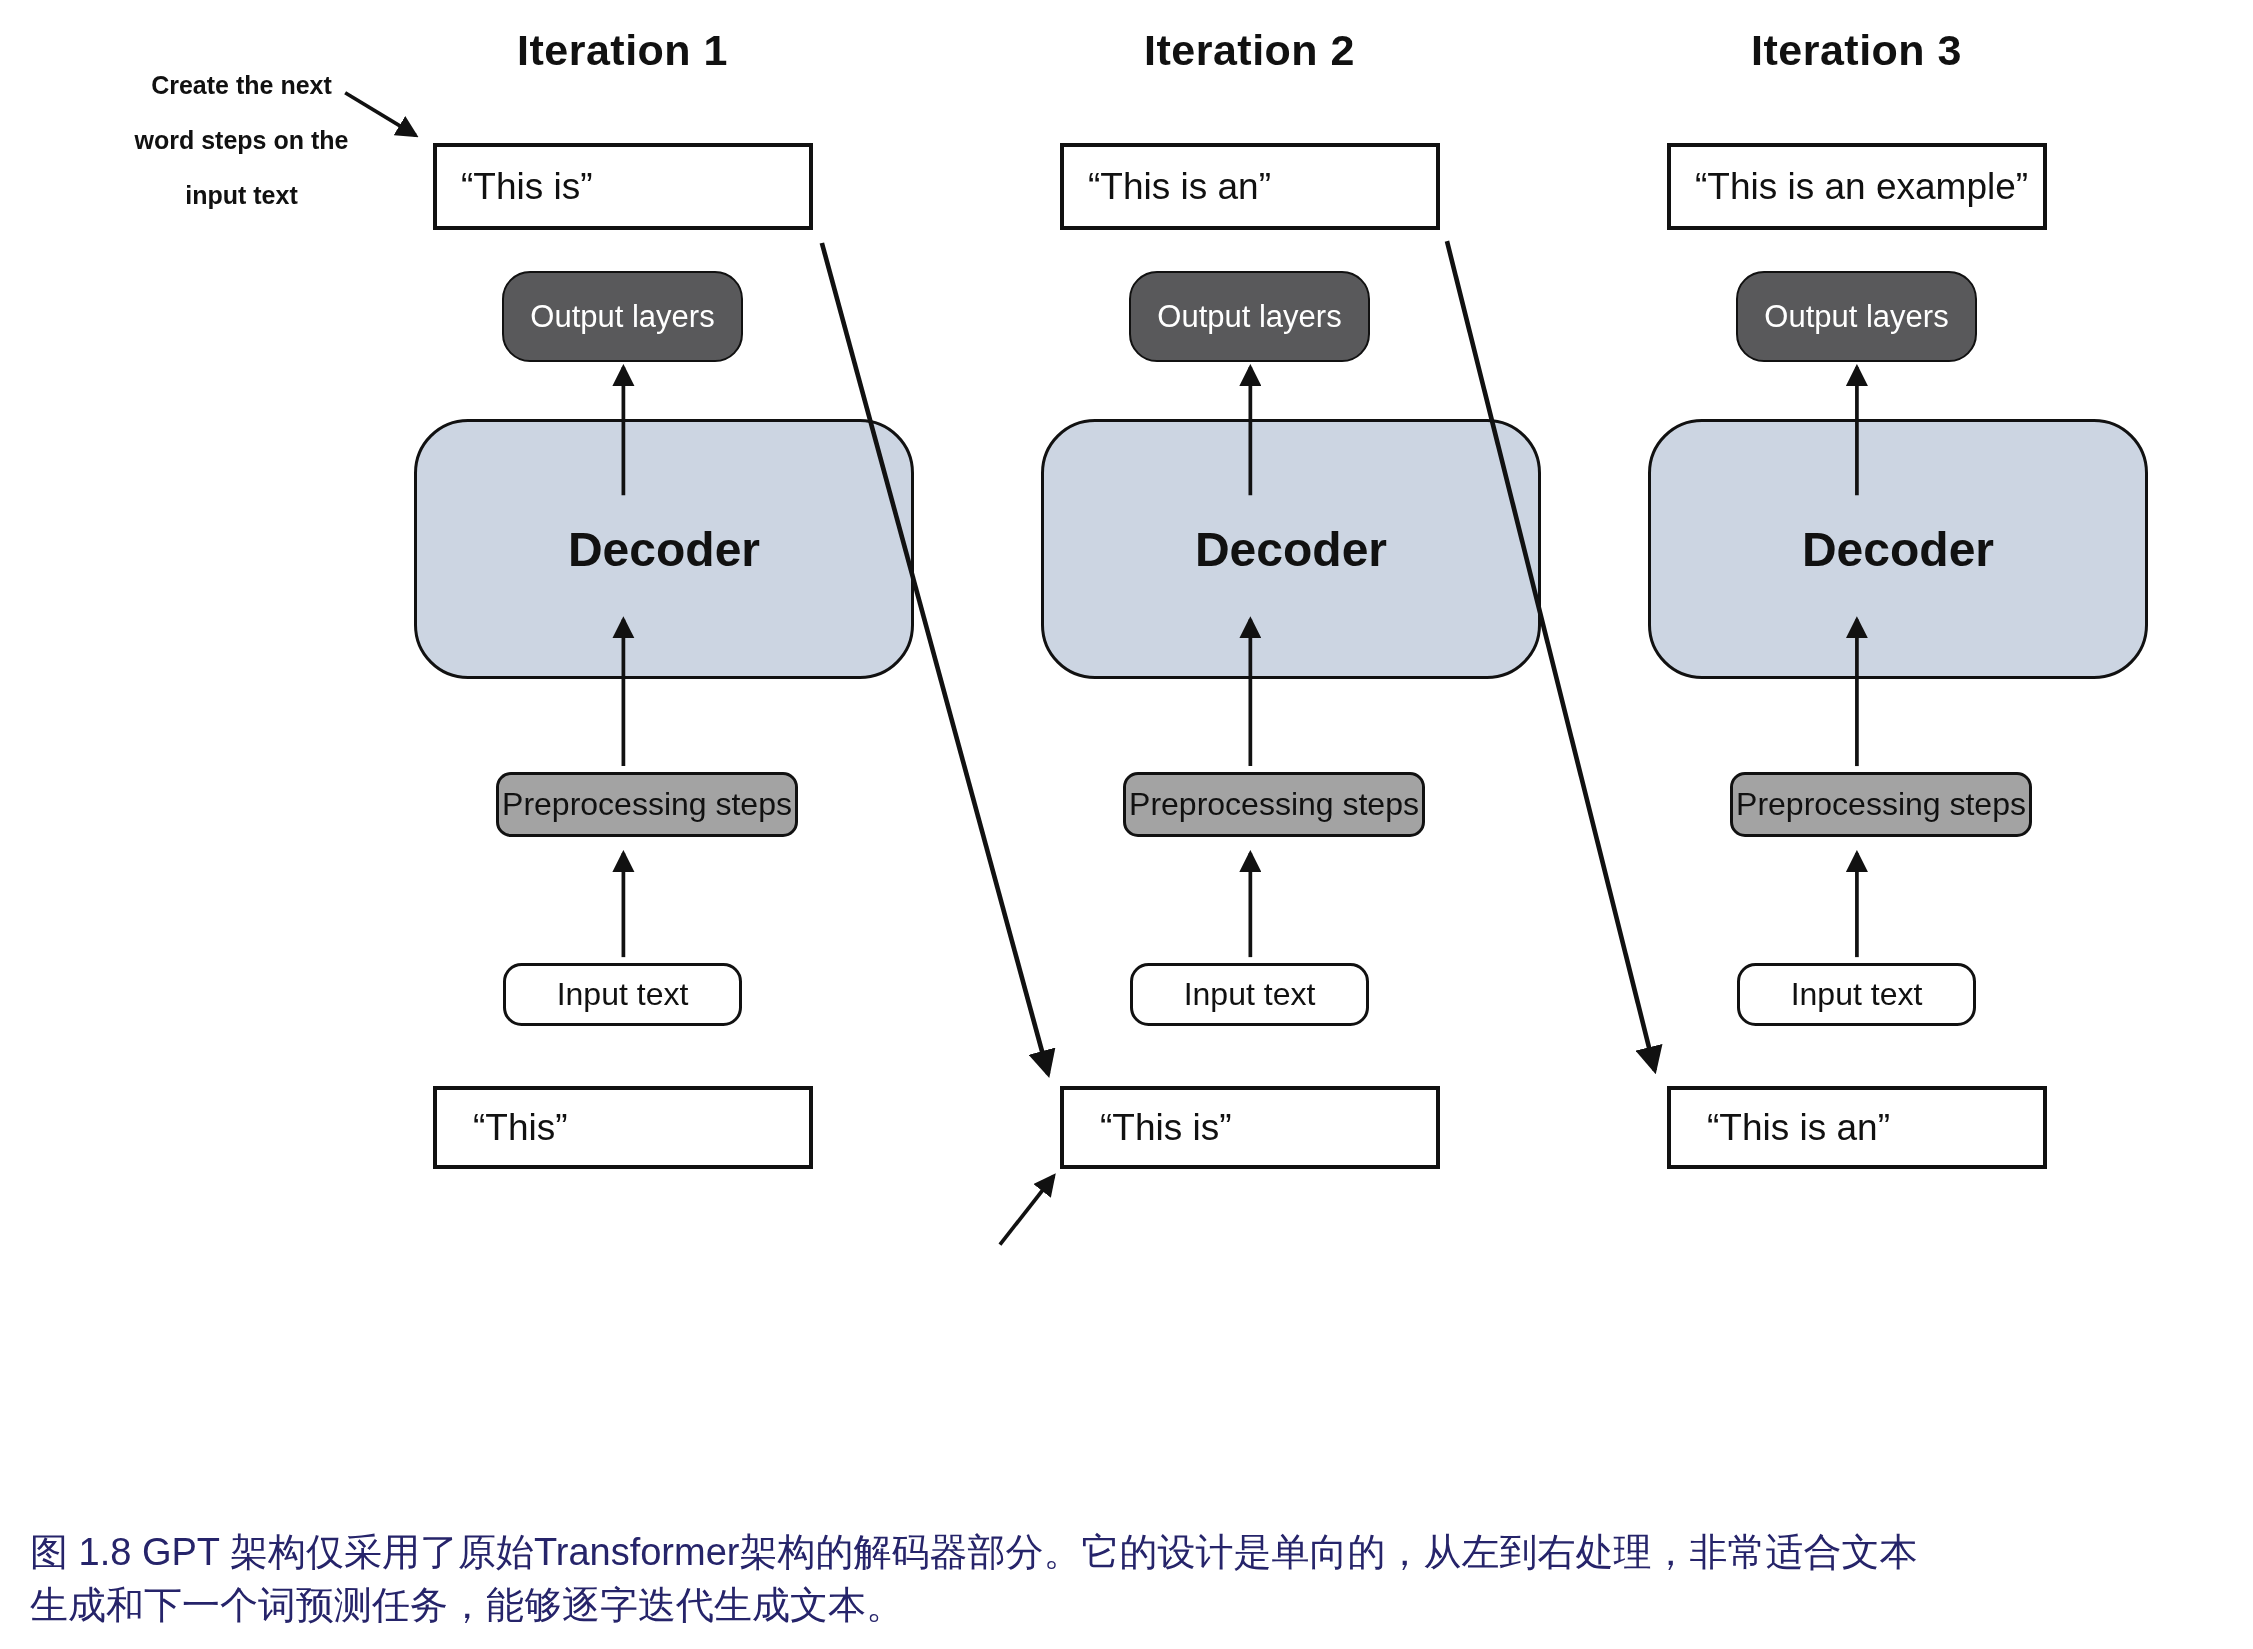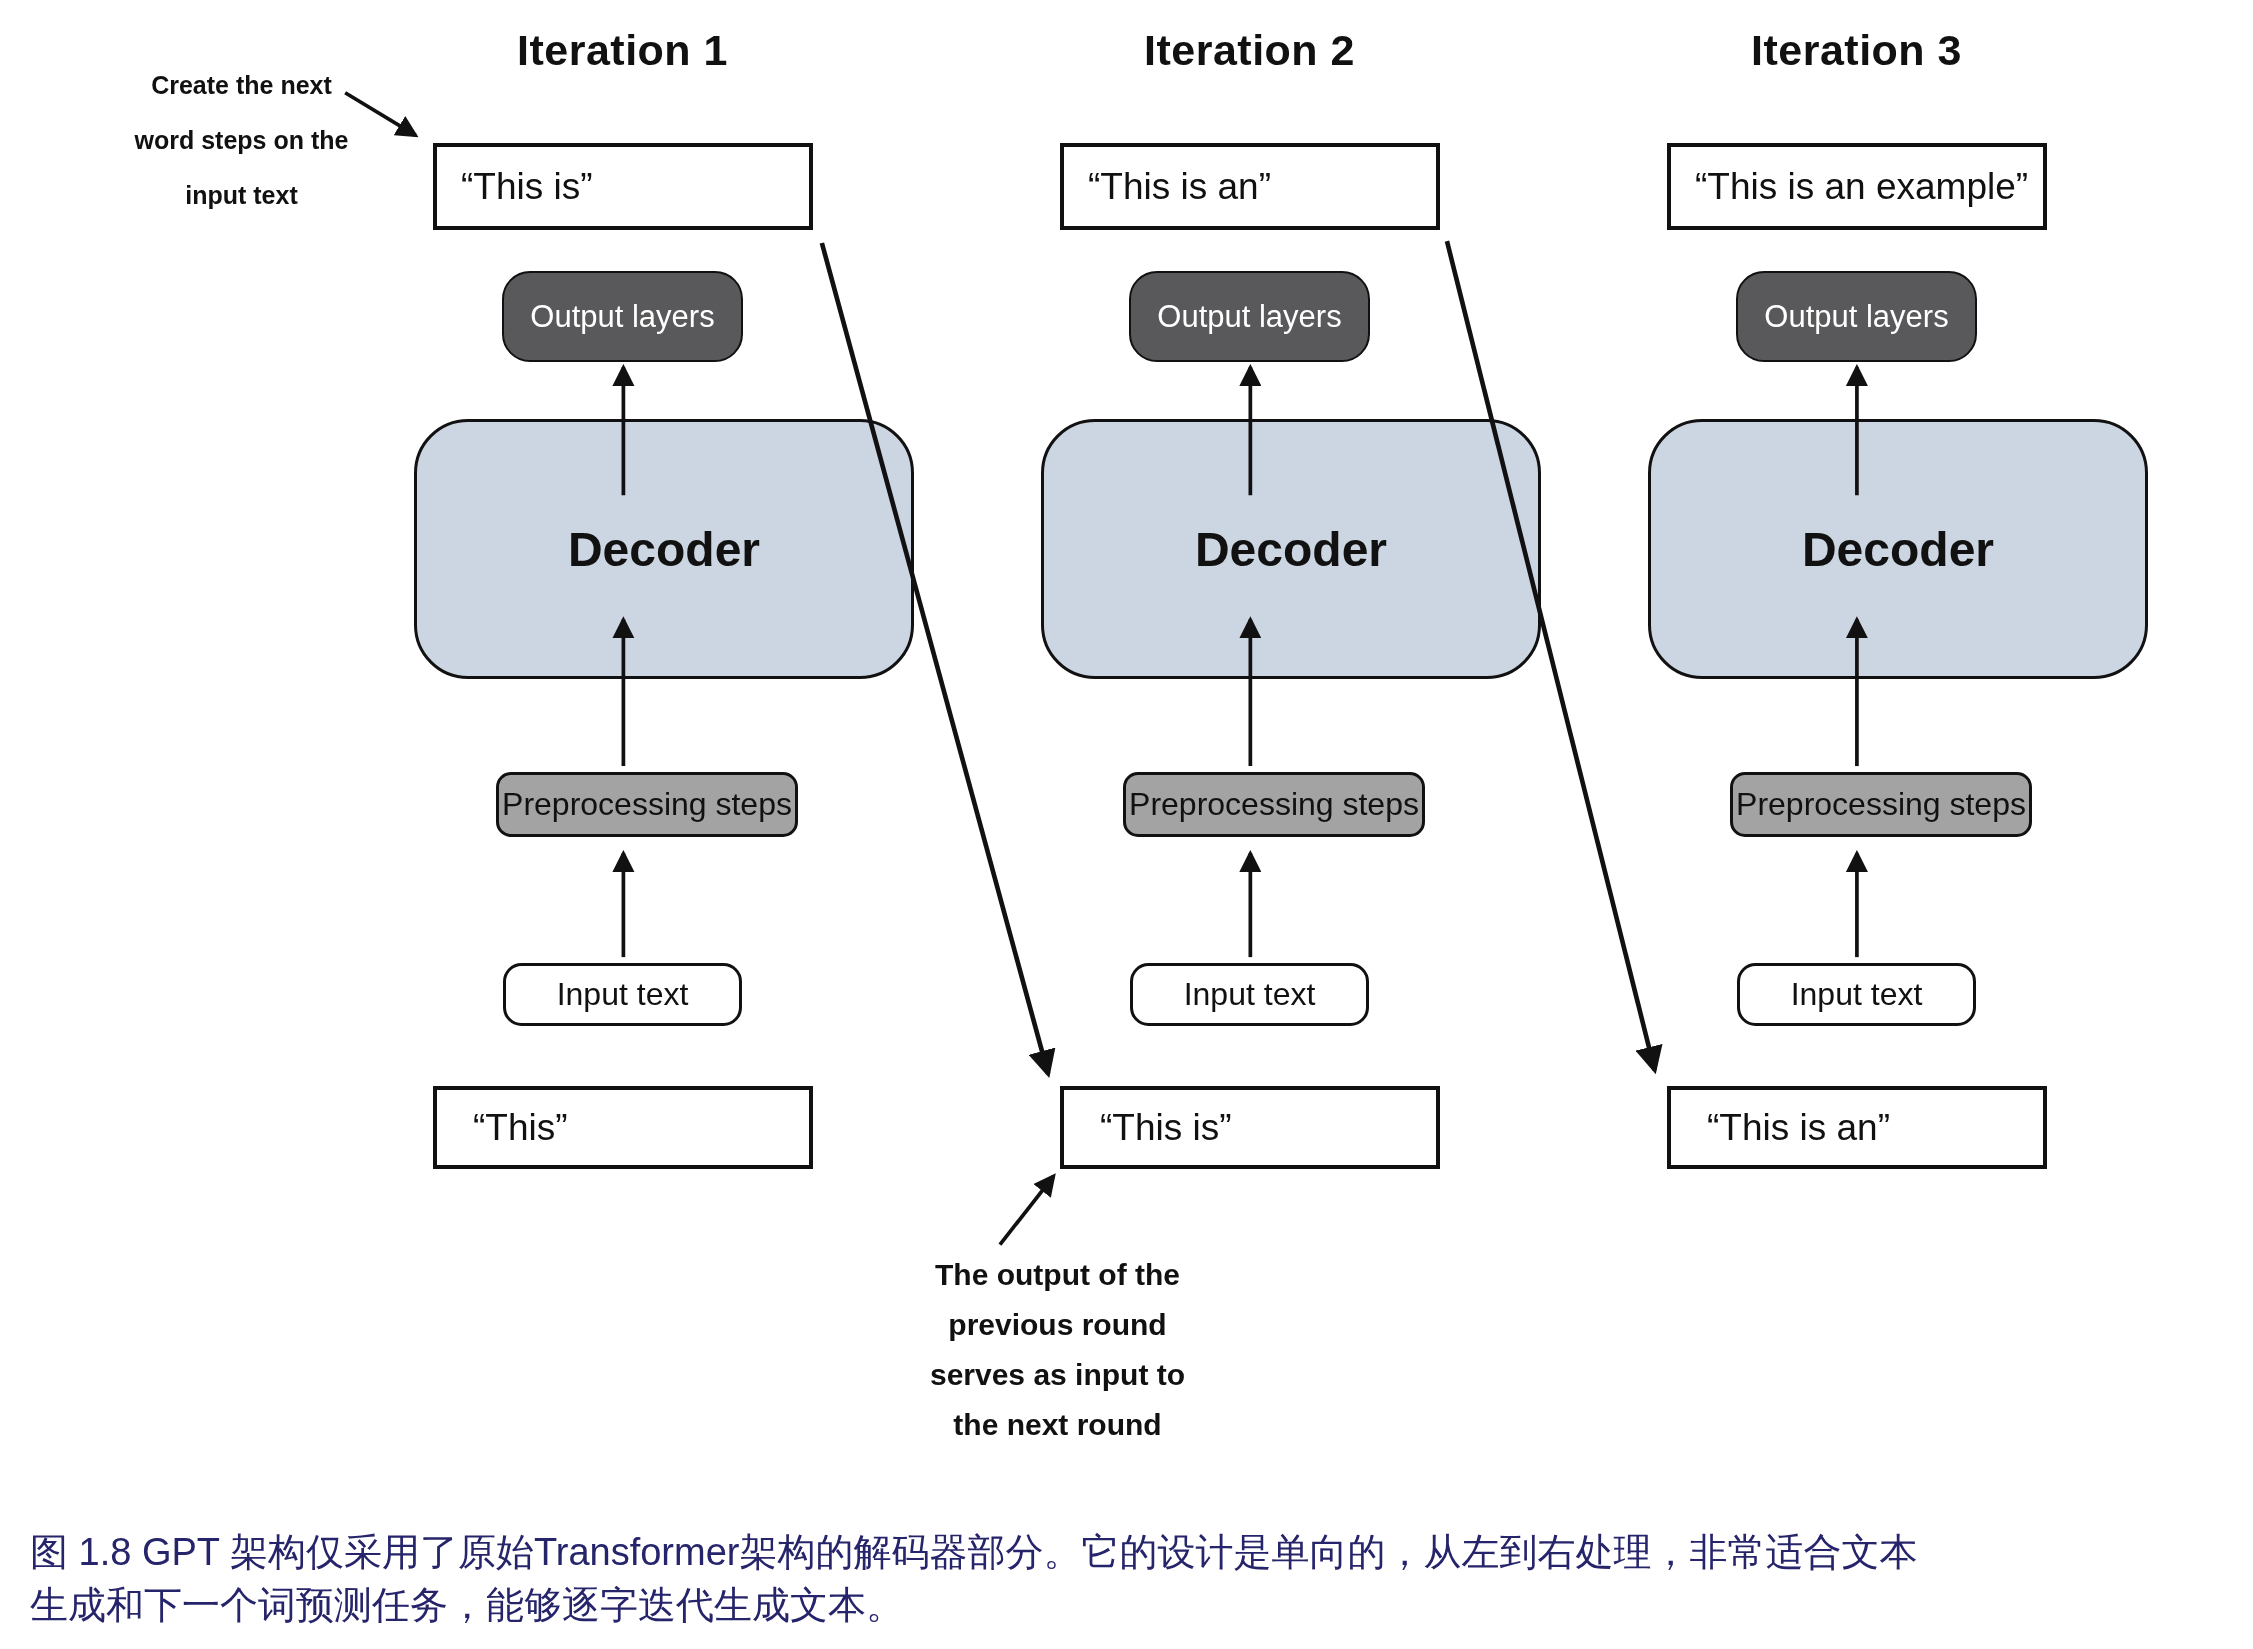--- a/index.html
+++ b/index.html
@@ -101,26 +101,20 @@
     <div class="abs seed-box">
         <span>“This is an”</span>
       </div>
   </div>
 
   <div class="abs note note-top">
     <span>Create the next</span>
     <span>word steps on the</span>
     <span>input text</span>
   </div>
-  <div class="abs note note-bottom">
-    <span>The output of the</span>
-    <span>previous round</span>
-    <span>serves as input to</span>
-    <span>the next round</span>
-  </div>
 
   <div class="abs caption">
     <div>图 1.8  GPT 架构仅采用了原始Transformer架构的解码器部分。它的设计是单向的，从左到右处理，非常适合文本</div>
     <div>生成和下一个词预测任务，能够逐字迭代生成文本。</div>
   </div>
 
   <svg class="arrows" width="2254" height="1649" viewBox="0 0 2430 1778">
     <defs>
       <marker id="ah" viewBox="0 0 10 10" refX="8.5" refY="5" markerWidth="6" markerHeight="6" orient="auto-start-reverse" markerUnits="strokeWidth">
         <path d="M0,0 L10,5 L0,10 z" fill="#111"></path>

